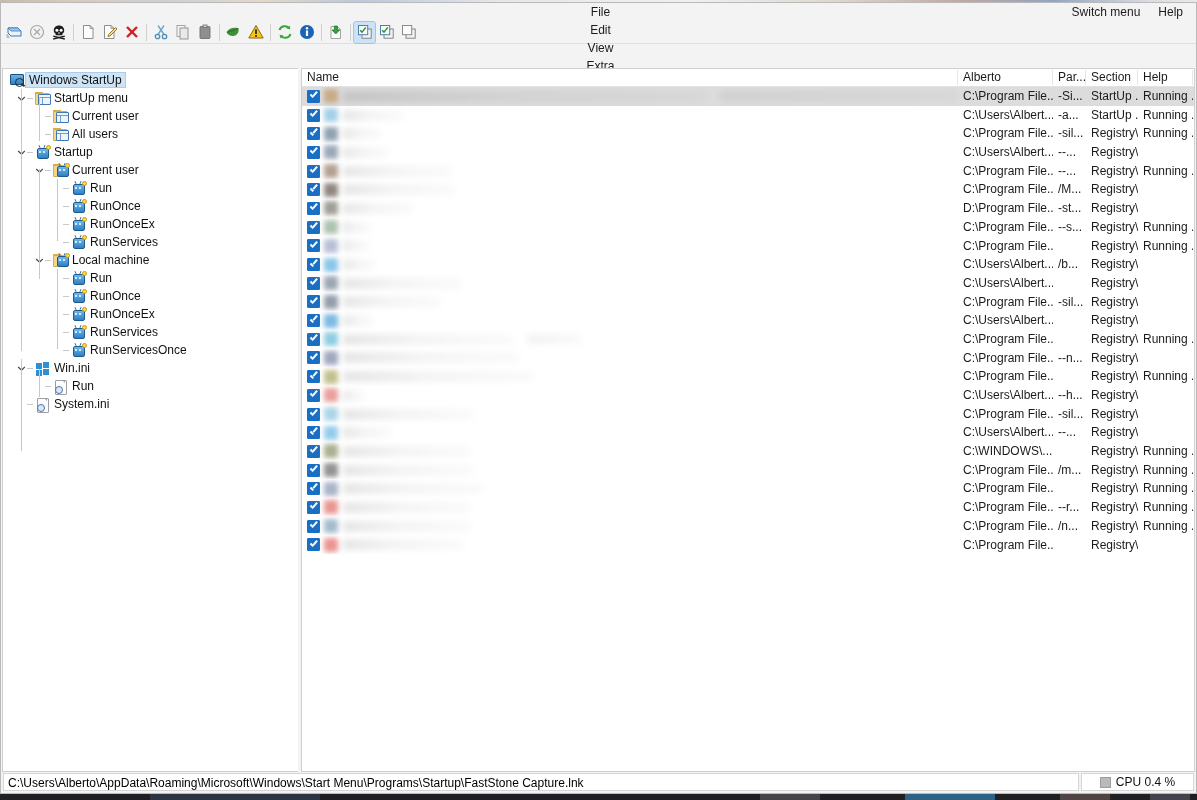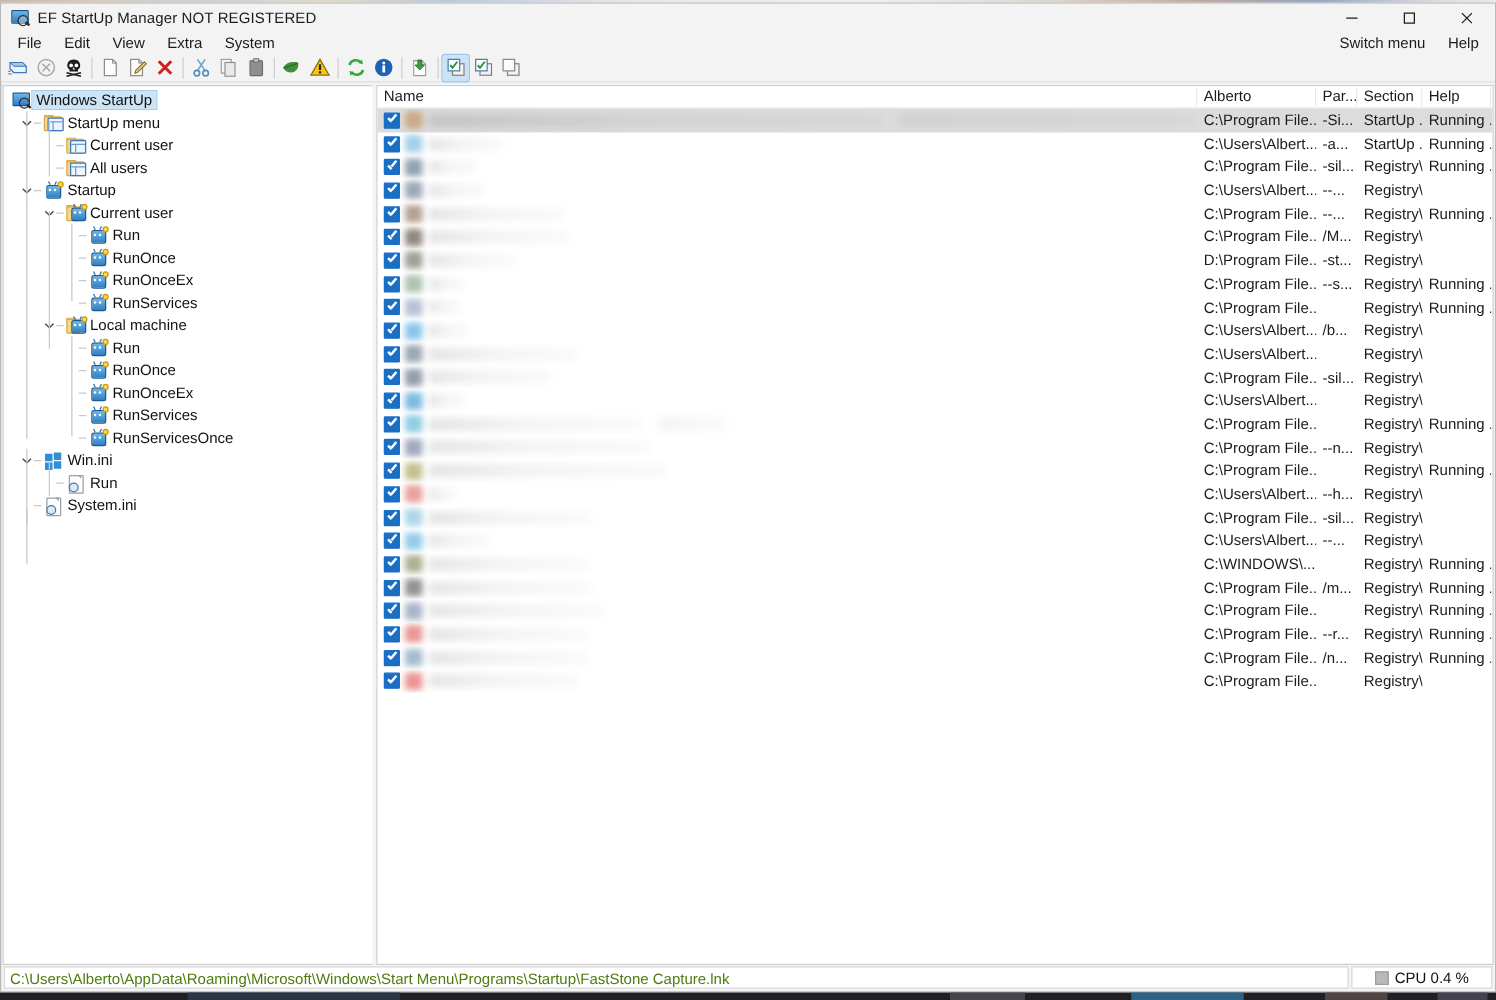--- a/index.html
+++ b/index.html
@@ -70,20 +70,21 @@
   .winbtn {
     width:46px; height:22px; display:flex; align-items:center; justify-content:center;
     font-size:11px; color:#1b1b1b;
   }
   .winbtn svg { display:block; }
   
   .menubar {
     height:18px; display:flex; align-items:center;
     background:#f3f3f3; position:relative;
     padding-left:4px;
+    flex-direction:column;
   }
   .menu-item {
     padding:1px 9px; font-size:12px; color:#1b1b1b; line-height:16px;
   }
   .menu-right {
     position:absolute; right:4px; top:0; display:flex; align-items:center; height:18px;
   }
   
   .toolbar {
     height:22px; display:flex; align-items:center;
@@ -252,21 +253,21 @@
   .blur-txt2 {
     height:10px; margin-left:14px; filter:blur(3.2px); border-radius:2px;
     background:linear-gradient(90deg,rgba(0,0,0,.05),rgba(0,0,0,.02));
   }
   
   .statusbar {
     position:absolute; left:1px; right:1px; bottom:1px; height:20px;
     background:#f3f3f3; display:flex; align-items:center;
   }
   .sb-path {
-    flex:1; height:18px; line-height:18px; font-size:12px; color:#4d7c0f;
+    flex:1; height:18px; line-height:18px; font-size:12px; color:#000000;
     background:#fff; border:1px solid #d6d6d6; box-sizing:border-box;
     padding-left:4px; overflow:hidden; white-space:nowrap;
     margin-left:1px;
   }
   .sb-cpu {
     width:113px; height:18px; line-height:18px; font-size:12px; color:#111;
     background:#fff; border:1px solid #d6d6d6; box-sizing:border-box;
     display:flex; align-items:center; justify-content:center; gap:5px;
     margin-left:2px; margin-right:1px;
   }
@@ -274,46 +275,20 @@
 </style>
 </head>
 <body>
 
 <div id="app">
 
   <div class="desk-top"></div>
 
   <div class="win">
 
-    <div class="titlebar">
-      <div class="title-icon">
-        <div class="scr"></div>
-          <div class="mag"></div>
-          <div class="hdl"></div>
-      </div>
-      <div class="title-text">EF StartUp Manager NOT REGISTERED</div>
-      <div class="winbtns">
-        <div class="winbtn">
-          <svg width="11" height="11" viewBox="0 0 11 11">
-              <line x1="1" y1="5.5" x2="10" y2="5.5" stroke="#1b1b1b" stroke-width="1"></line>
-            </svg>
-        </div>
-        <div class="winbtn">
-          <svg width="11" height="11" viewBox="0 0 11 11">
-              <rect x="1.5" y="1.5" width="8" height="8" fill="none" stroke="#1b1b1b" stroke-width="1"></rect>
-            </svg>
-        </div>
-        <div class="winbtn close">
-          <svg width="11" height="11" viewBox="0 0 11 11">
-              <line x1="1.5" y1="1.5" x2="9.5" y2="9.5" stroke="currentColor" stroke-width="1"></line>
-              <line x1="9.5" y1="1.5" x2="1.5" y2="9.5" stroke="currentColor" stroke-width="1"></line>
-            </svg>
-        </div>
-      </div>
-    </div>
 
     <div class="menubar">
       <div class="menu-item">File</div>
       <div class="menu-item">Edit</div>
       <div class="menu-item">View</div>
       <div class="menu-item">Extra</div>
       <div class="menu-item">System</div>
       <div class="menu-right">
         <div class="menu-item">Switch menu</div>
         <div class="menu-item">Help</div>

